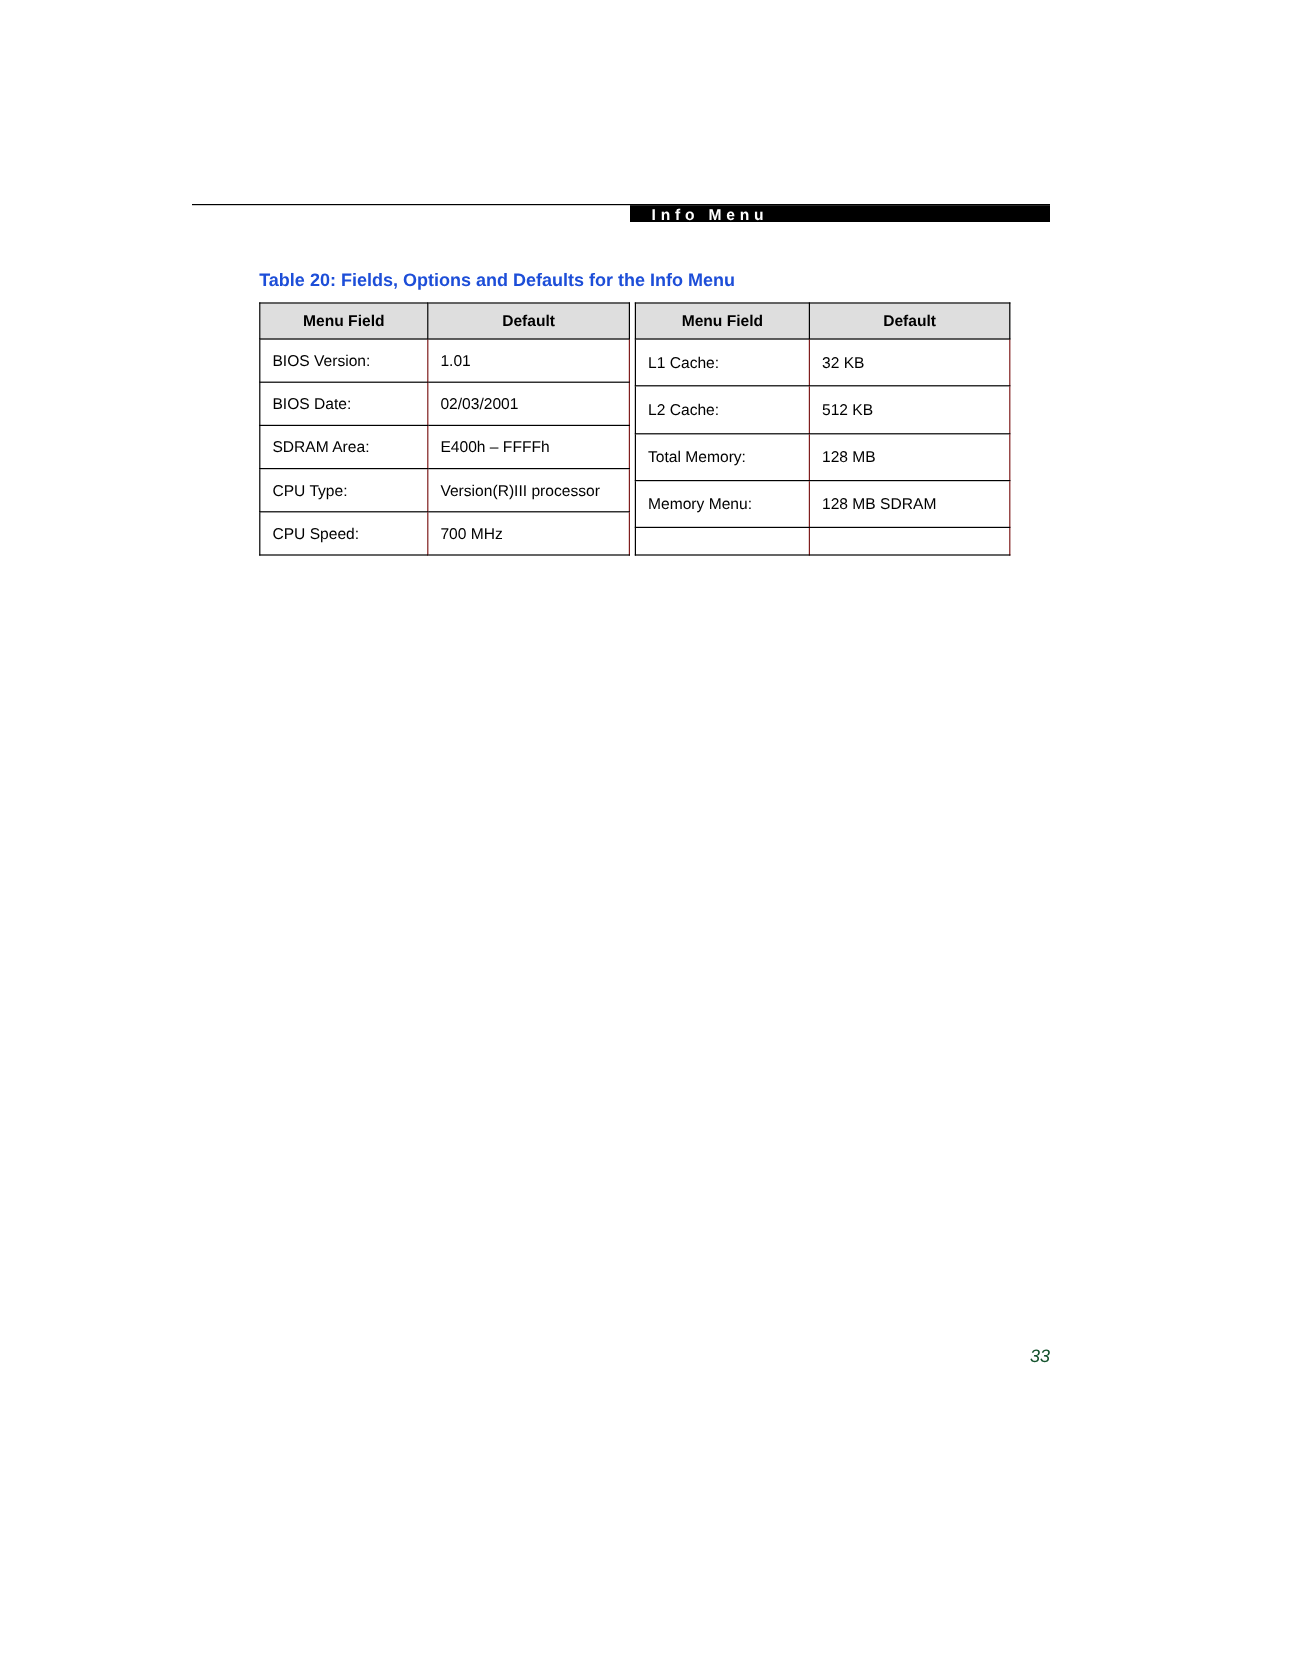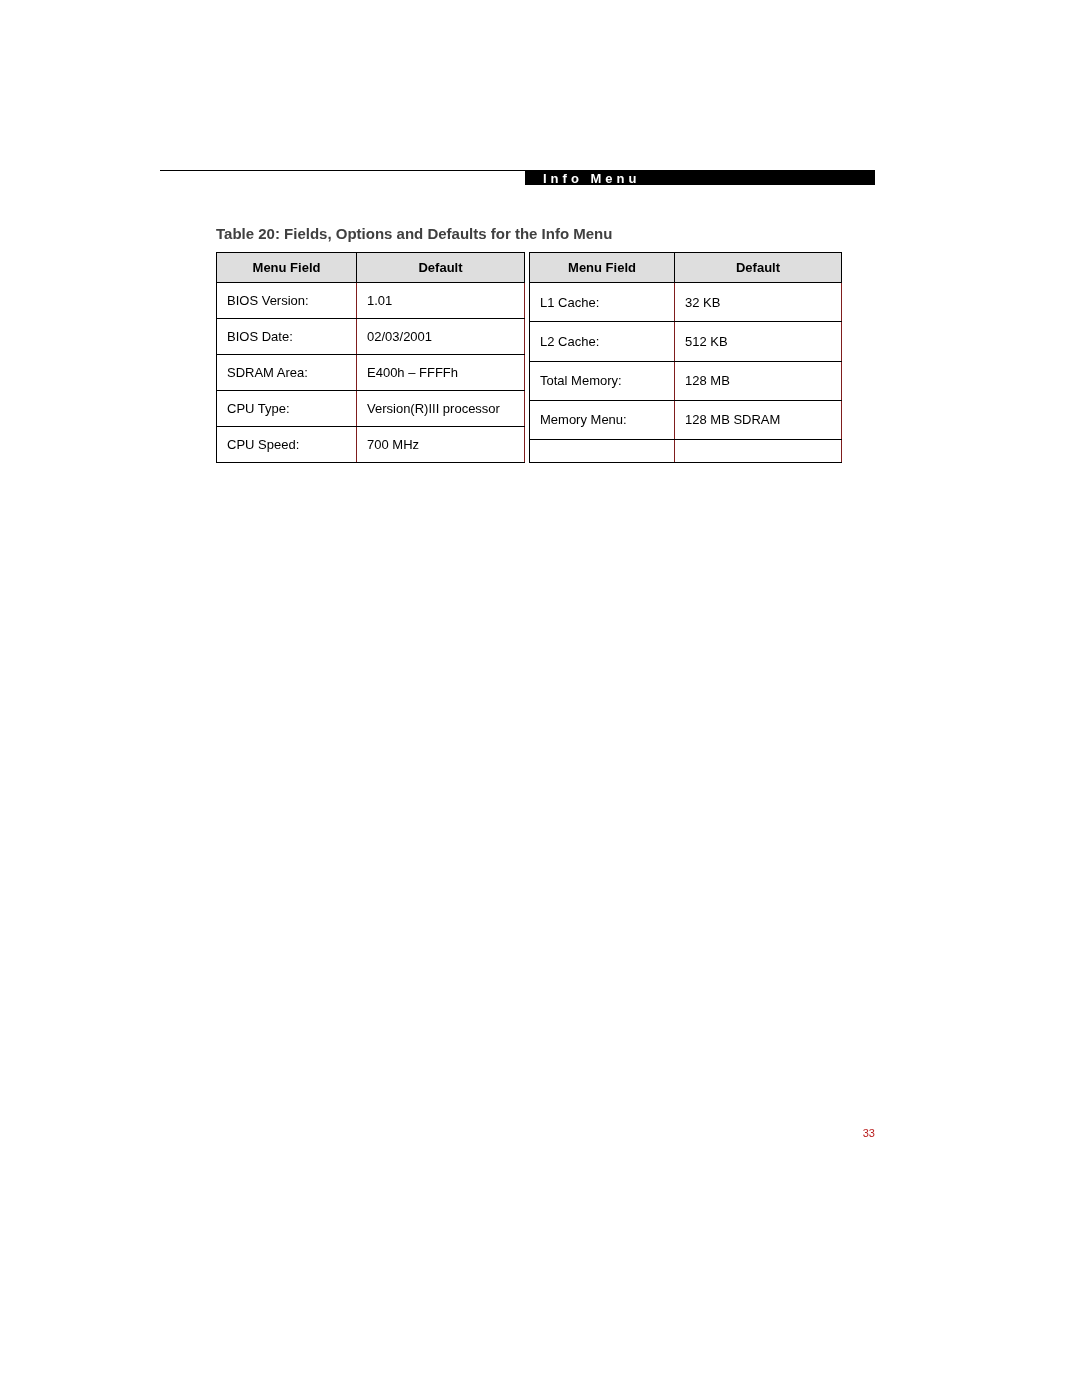--- a/index.html
+++ b/index.html
@@ -34,21 +34,21 @@
       padding-left: 18px;
       font-size: 13px;
       font-weight: 600;
       letter-spacing: 4px;
     }
     .table-title {
       margin-top: 54px;
       margin-left: 56px;
       font-size: 15px;
       font-weight: 700;
-      color: #404040;
+      color: #1d4ed8;
       margin-bottom: 10px;
     }
     .tables-wrap {
       display: flex;
       margin-left: 56px;
     }
     table.info {
       border-collapse: collapse;
       font-size: 13px;
       color: #000;
@@ -79,22 +79,23 @@
     table.info.right td:last-child  { width: 167px; }
     table.info.left th:first-child { width: 140px; }
     table.info.left th:last-child  { width: 168px; }
     table.info.right th:first-child { width: 145px; }
     table.info.right th:last-child  { width: 167px; }
     .empty-cell { }
     .page-number {
       position: absolute;
       bottom: 258px;
       right: 205px;
-      font-size: 11px;
-      color: #b91c1c;
+      font-style: italic;
+      font-size: 15px;
+      color: #14532d;
     }
   </style>
 </head>
 <body>
 
 <div class="content-area">
   <div class="header-bar">
     <span>Info Menu</span>
   </div>
 

